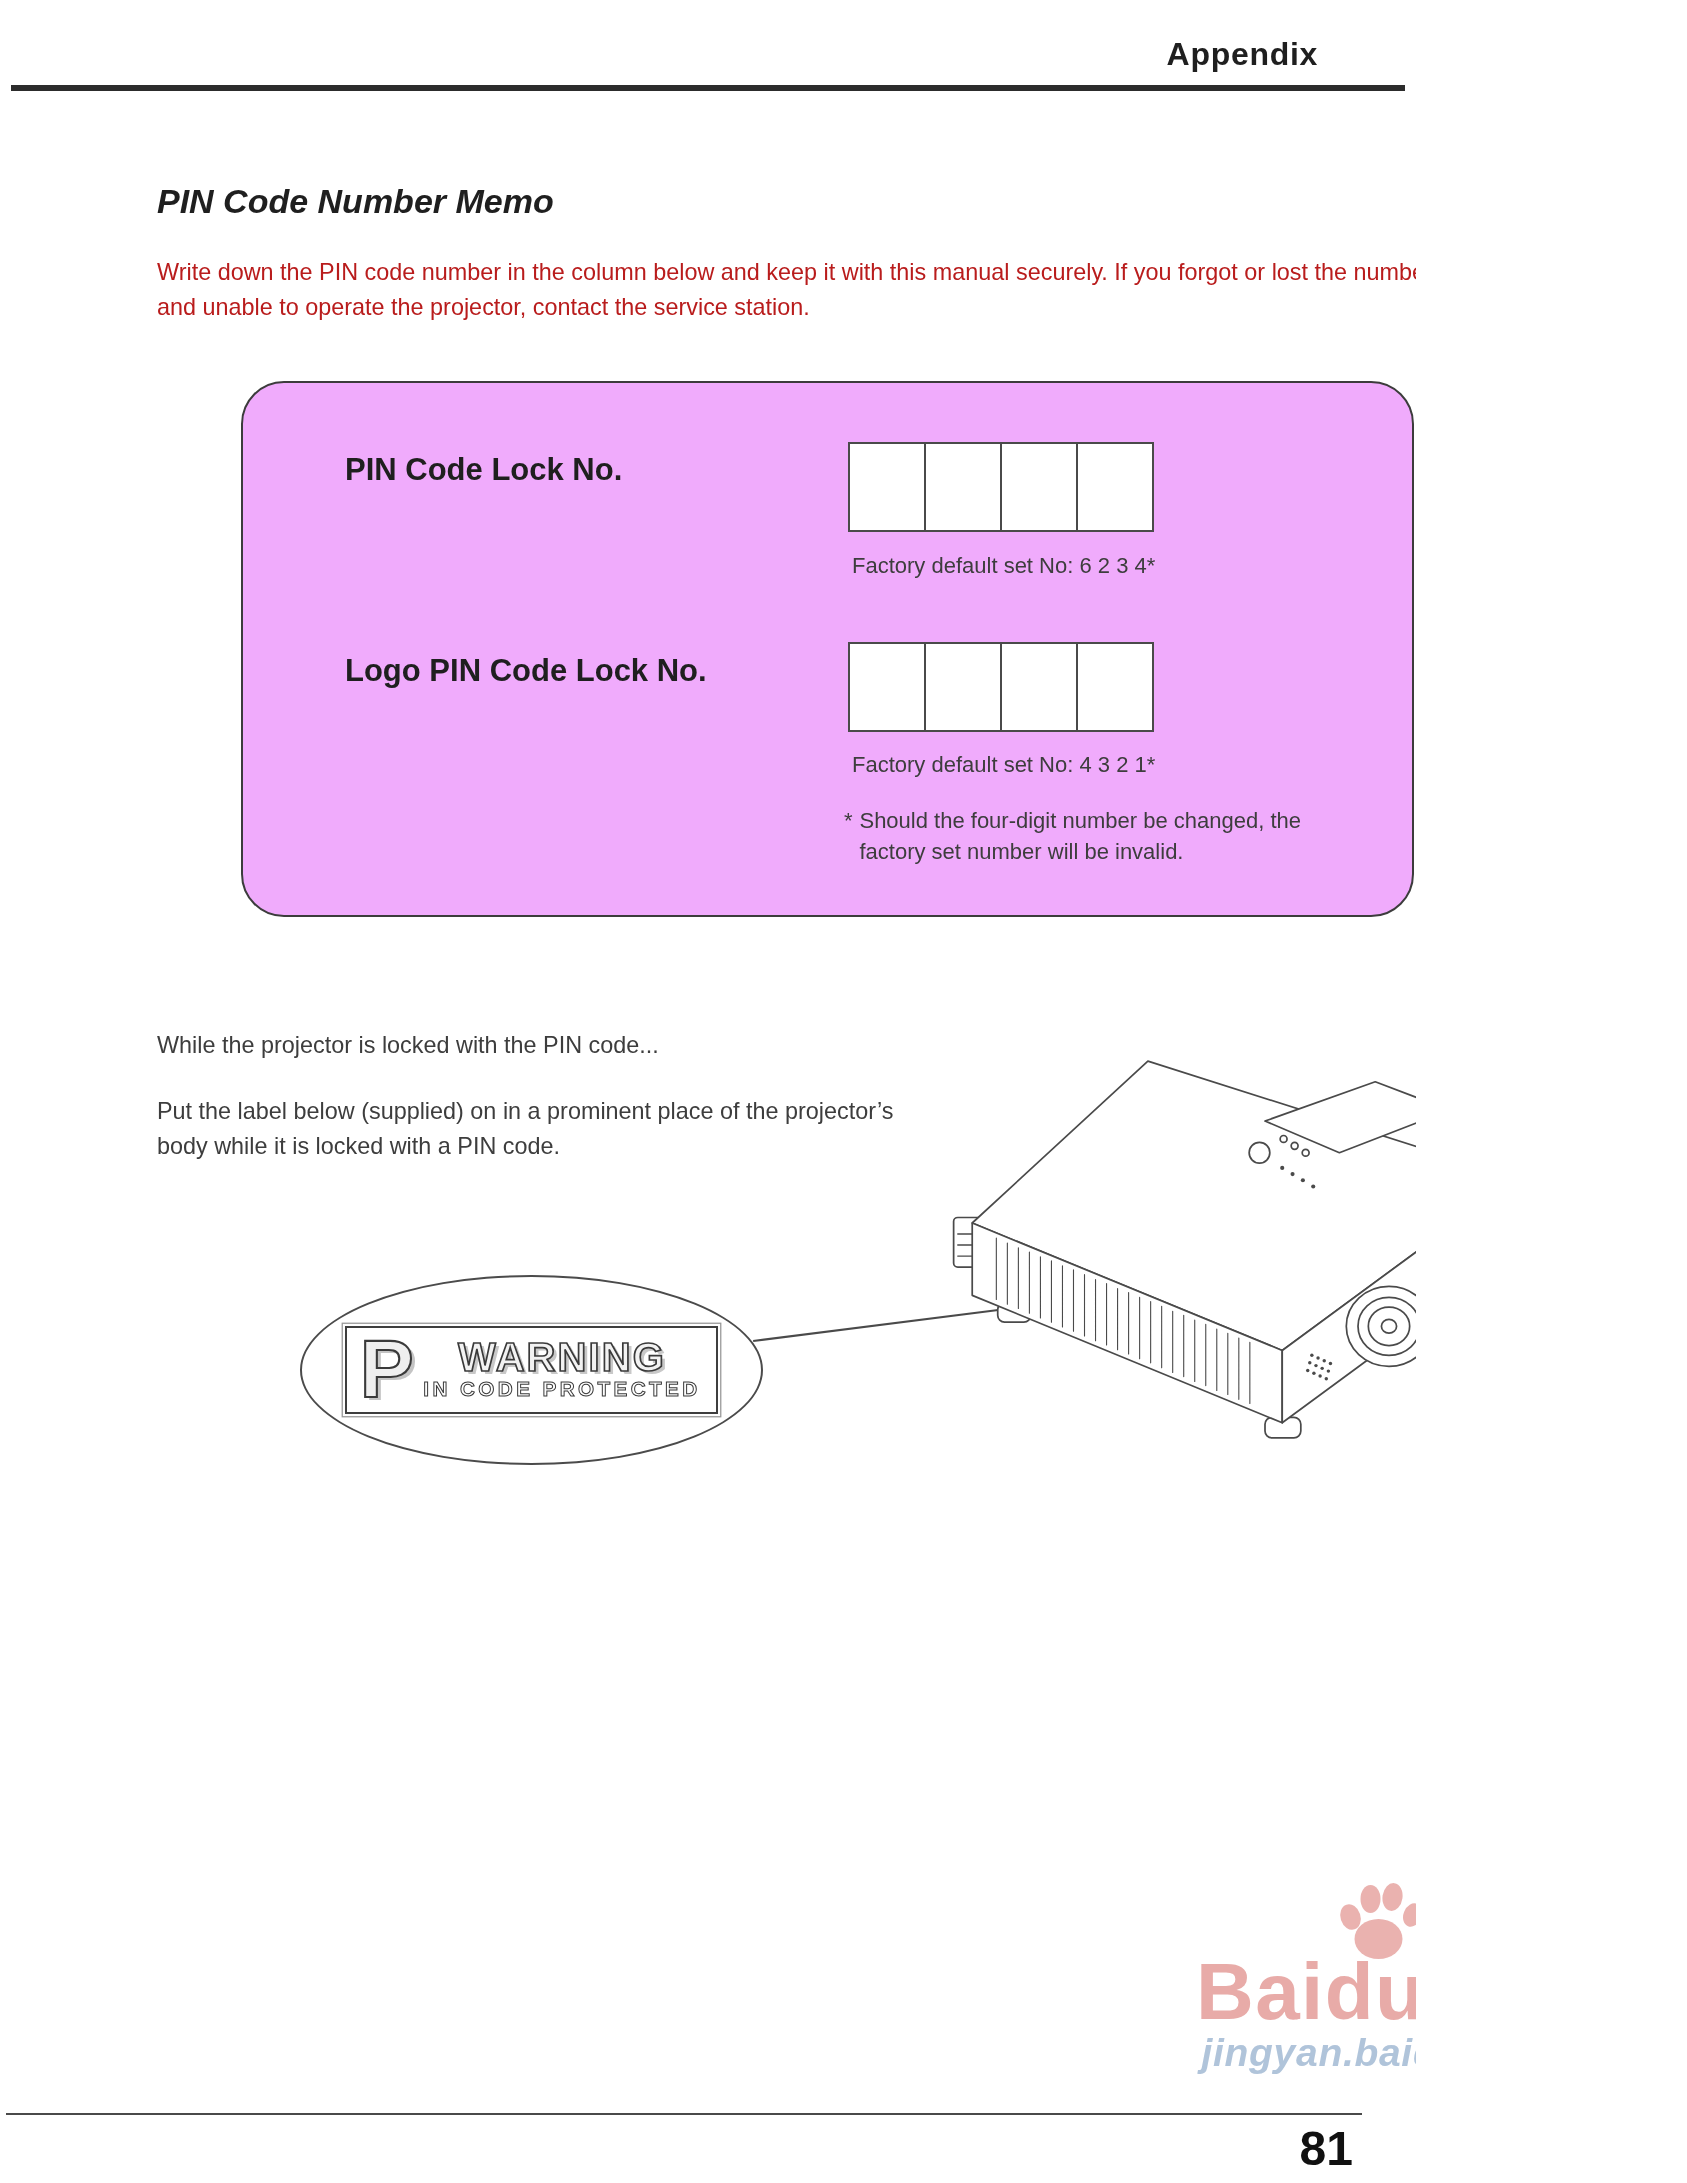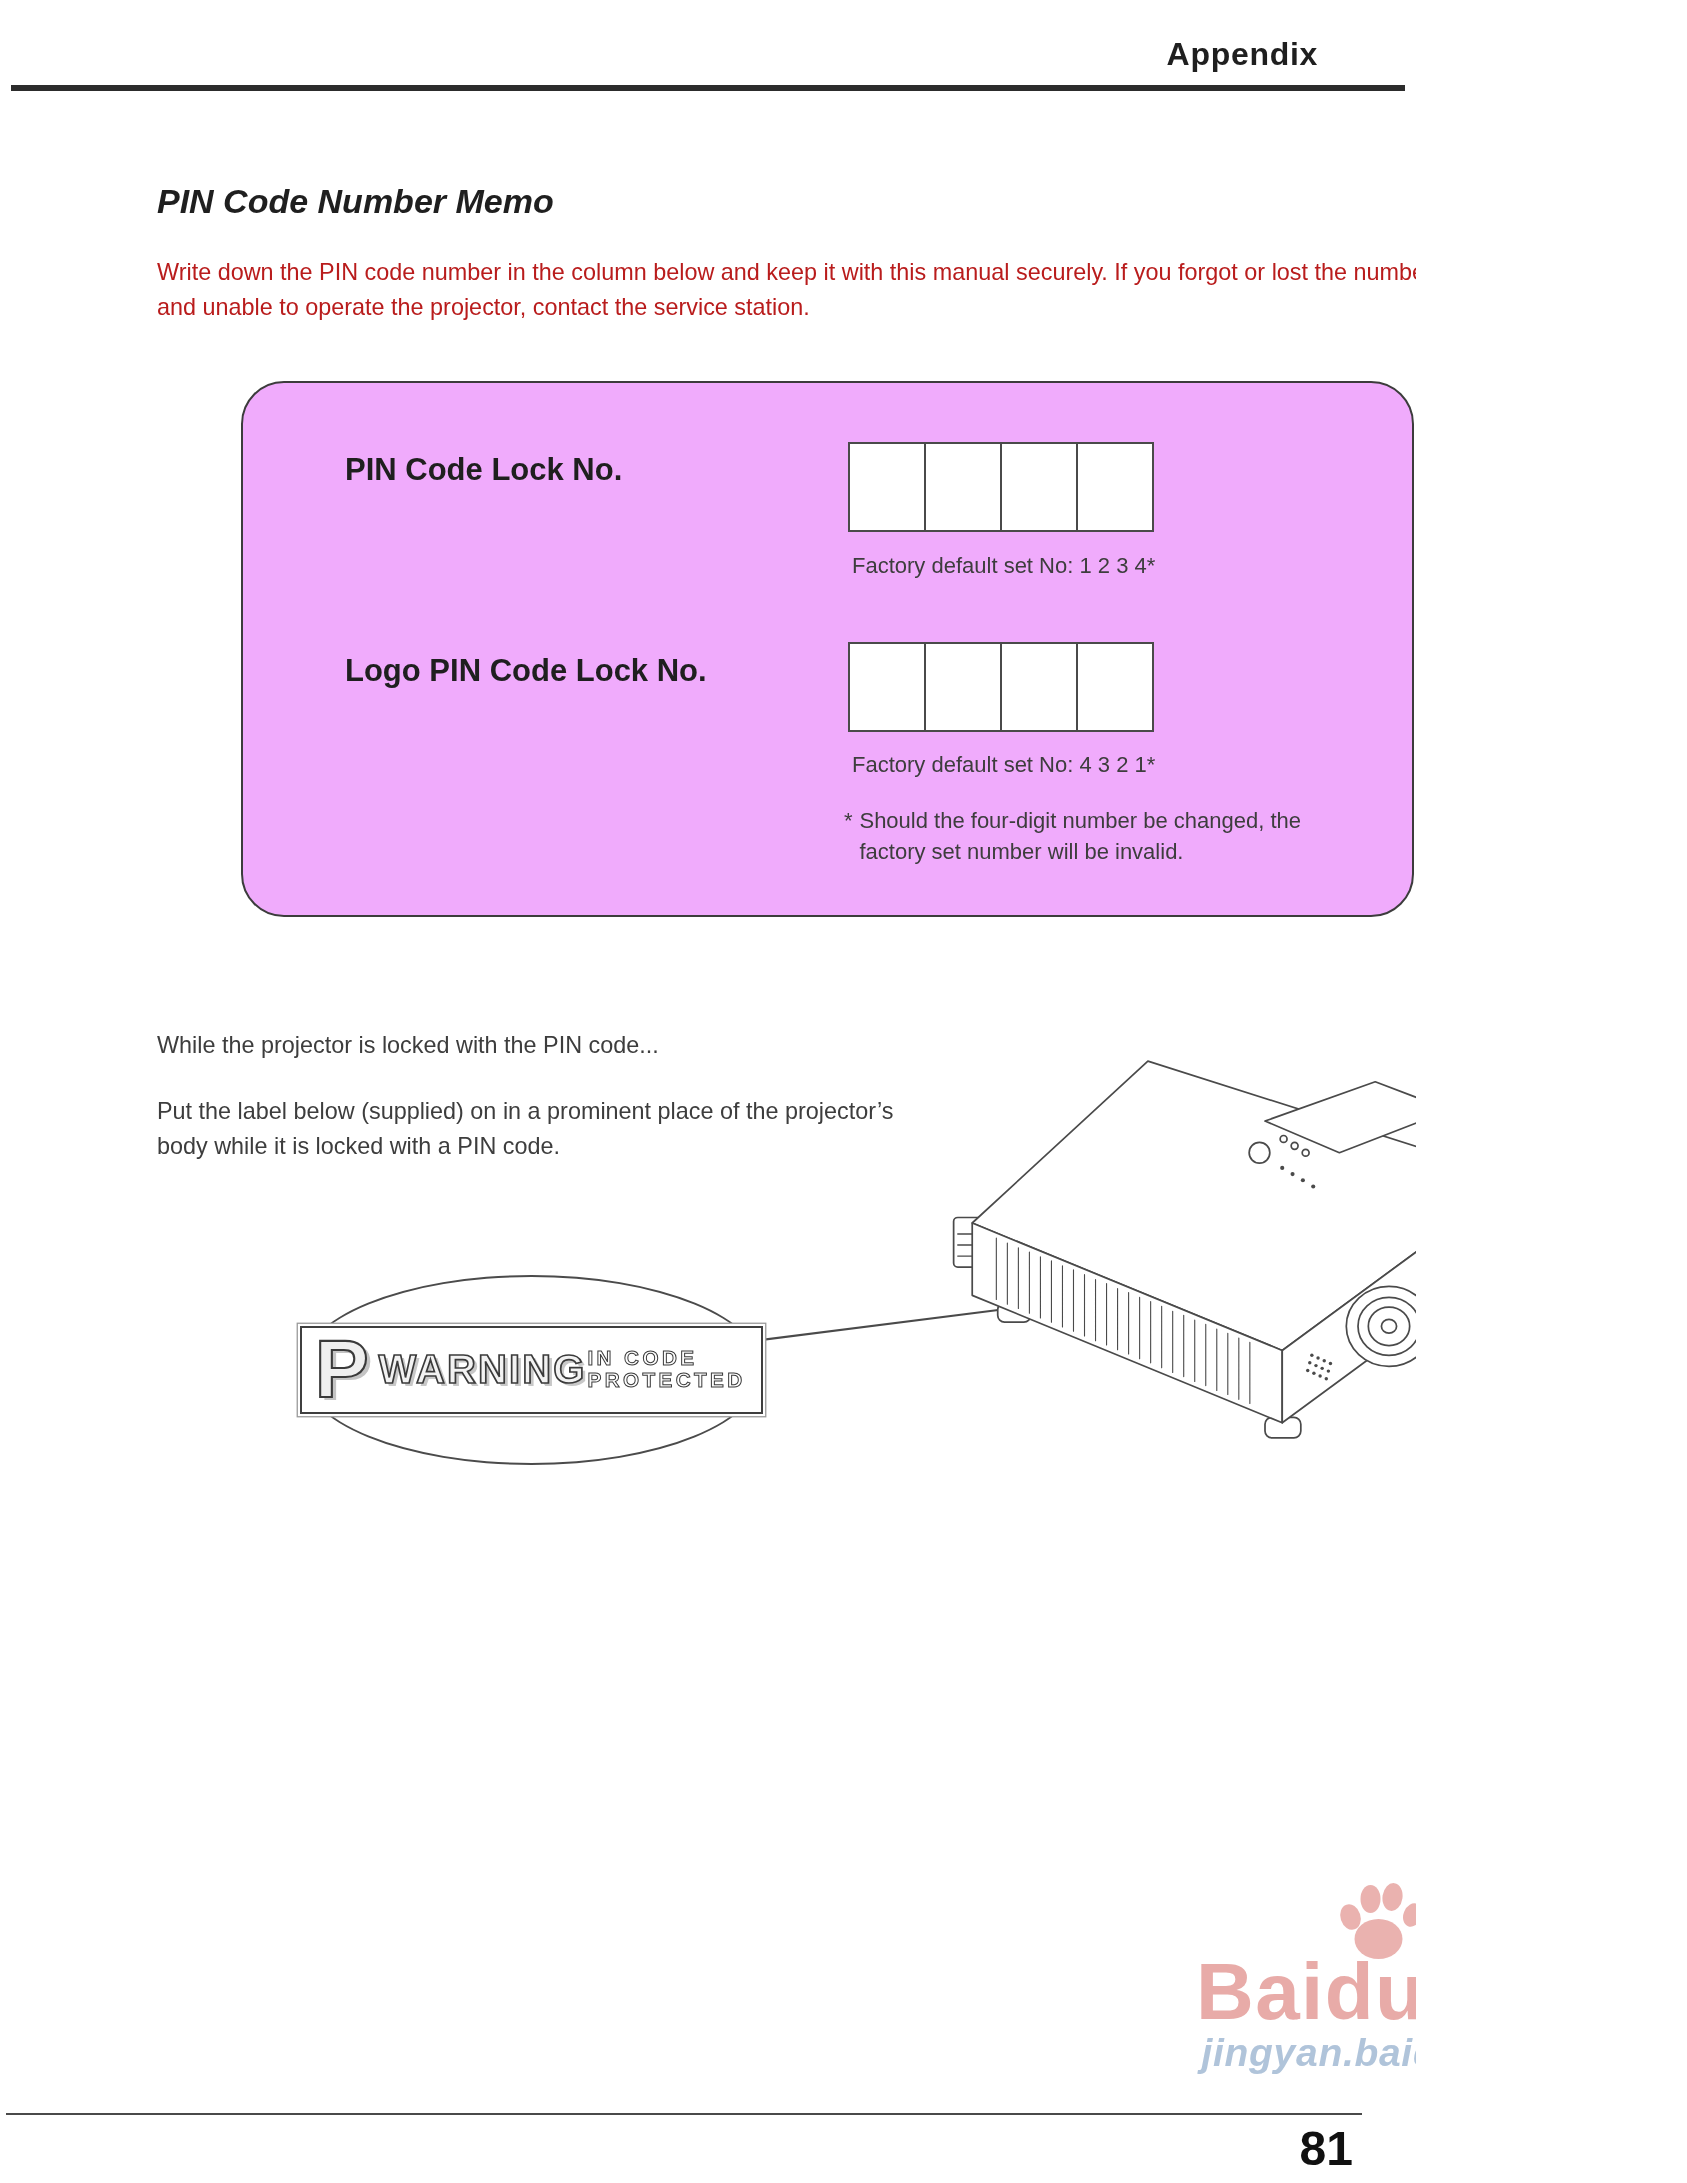--- a/index.html
+++ b/index.html
@@ -41,21 +41,21 @@
   .label-instruction { top:1094px; left:157px; width:744px; font-size:23.4px; line-height:1.5; color:#3d3d3d; }
 
   
   .warning-ellipse { top:1275px; left:300px; width:463px; height:190px;
     border:2.1px solid #4b4b4b; border-radius:50%; background:#fff;
     display:flex; align-items:center; justify-content:center; z-index:3; }
   .warn-label { border:2.1px solid #3f3f3f; box-shadow:0 0 0 2.1px #fff, 0 0 0 3.4px #9a9a9a;
     background:#fff; padding:6.9px 15px 8.3px 12.4px; display:flex; align-items:center; gap:9.6px; }
   .warn-initial { font-size:81px; font-weight:bold; line-height:0.85; color:#efefef;
     -webkit-text-stroke:2.1px #3a3a3a; text-shadow:4.1px 3.4px 0 #c4c4c4; }
-  .warn-col { display:flex; flex-direction:row; align-items:center; gap:1px; }
+  .warn-col { display:flex; flex-direction:column; align-items:center; gap:1px; }
   .warn-title { font-size:40px; font-weight:800; letter-spacing:2.1px; color:#f2f2f2;
     -webkit-text-stroke:1.7px #3a3a3a; text-shadow:3.4px 2.8px 0 #c8c8c8; line-height:1; }
   .warn-subtitle { font-size:20.7px; font-weight:bold; letter-spacing:3.4px; color:#fdfdfd;
     -webkit-text-stroke:1px #3a3a3a; line-height:1.1; }
 
   
   .pointer-line { top:1340px; left:753px; width:580px; height:0;
     border-top:2.1px solid #4a4a4a; transform-origin:0 0; transform:rotate(-7.2deg); z-index:1; }
   .projector { top:1037px; left:934px; width:600px; height:434px; z-index:2; }
 
@@ -84,21 +84,21 @@
   <p class="abs intro">Write down the PIN code number in the column below and keep it with this manual securely. If you forgot or lost the number and unable to operate the projector, contact the service station.</p>
 
   <div class="abs memo-box">
     <div class="pin-label">PIN Code Lock No.</div>
     <div class="cells one">
       <div class="cell"></div>
       <div class="cell"></div>
       <div class="cell"></div>
       <div class="cell"></div>
     </div>
-    <div class="factory one">Factory default set No: 1 2 3 4*</div>
+    <div class="factory one">Factory default set No: 6 2 3 4*</div>
 
     <div class="logo-label">Logo PIN Code Lock No.</div>
     <div class="cells two">
       <div class="cell"></div>
       <div class="cell"></div>
       <div class="cell"></div>
       <div class="cell"></div>
     </div>
     <div class="factory two">Factory default set No: 4 3 2 1*</div>
 

